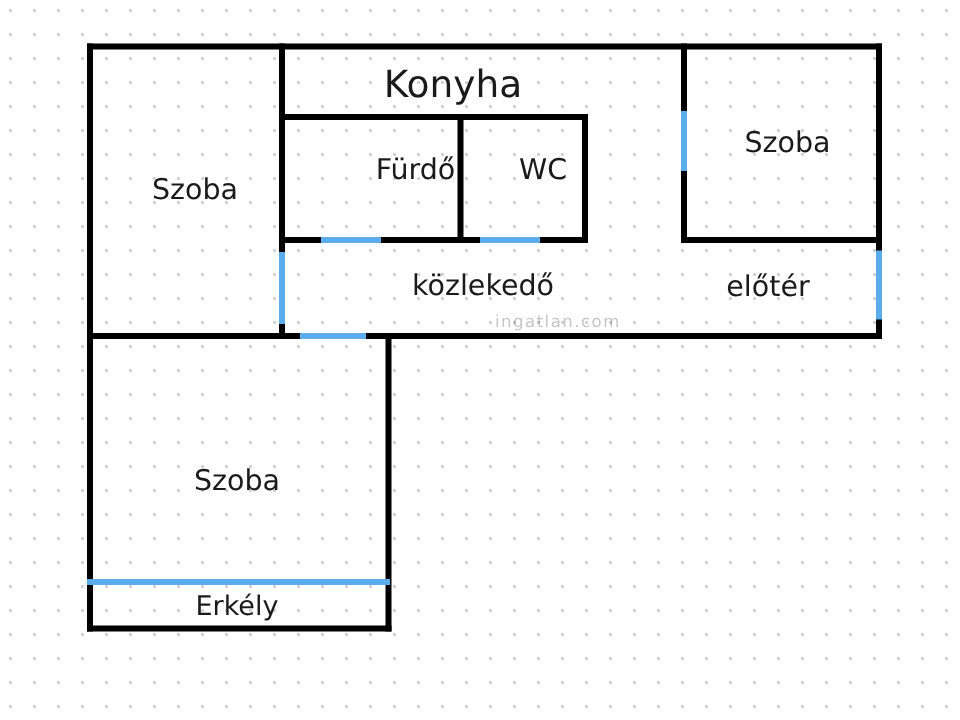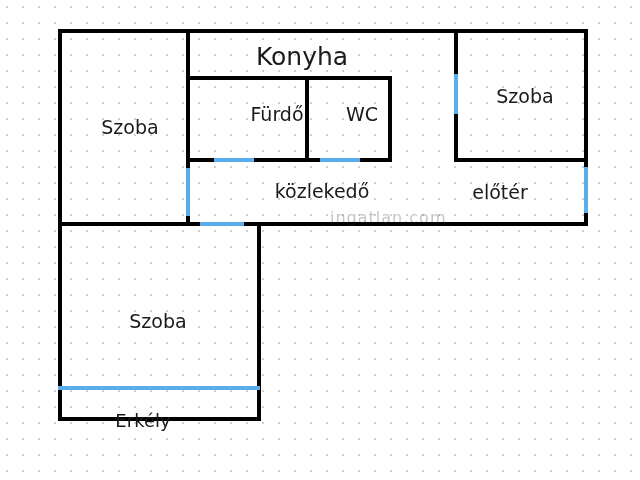--- a/index.html
+++ b/index.html
@@ -52,21 +52,21 @@
     transform: translate(-50%, -50%);
     user-select: none;
   }
   .label-lg { font-size: 25px; }
   .label-md { font-size: 19px; }
   .label-sm { font-size: 18px; }
 
   
   .watermark {
     position: absolute;
-    font-size: 16px;
+    font-size: 11px;
     letter-spacing: 1px;
     color: rgba(60,60,60,0.30);
     white-space: nowrap;
     user-select: none;
   }
 </style>
 </head>
 <body>
 
 <div id="plan">
@@ -96,18 +96,18 @@
       <div class="opening opening-v" style="left: 584px; top: 167px; height: 46px; background: rgb(90, 173, 234);"></div>
       <div class="opening opening-h" style="left: 58px; top: 386px; width: 202px; background: rgb(90, 173, 234);"></div>
     </div>
   <div id="labels-layer">
       <div class="room-label label-md" style="left: 130px; top: 127px; color: rgb(26, 26, 26);">Szoba</div>
       <div class="room-label label-lg" style="left: 302px; top: 56px; color: rgb(26, 26, 26);">Konyha</div>
       <div class="room-label label-md" style="left: 263px; top: 114px; color: rgb(26, 26, 26); margin-left: 14px;">Fürdő</div>
       <div class="room-label label-md" style="left: 362px; top: 114px; color: rgb(26, 26, 26);">WC</div>
       <div class="room-label label-md" style="left: 525px; top: 96px; color: rgb(26, 26, 26);">Szoba</div>
       <div class="room-label label-md" style="left: 322px; top: 191px; color: rgb(26, 26, 26);">közlekedő</div>
-      <div class="room-label label-md" style="left: 500px; top: 192px; color: rgb(26, 26, 26);">előtér</div>
+      <div class="room-label label-md" style="left: 512px; top: 192px; color: rgb(26, 26, 26);">előtér</div>
       <div class="room-label label-md" style="left: 158px; top: 321px; color: rgb(26, 26, 26);">Szoba</div>
-      <div class="room-label label-sm" style="left: 143px; top: 405px; color: rgb(26, 26, 26); margin-top: 16px;">Erkély</div>
+      <div class="room-label label-sm" style="left: 158px; top: 405px; color: rgb(26, 26, 26);">Erkély</div>
     </div>
   <div class="watermark" style="left:330px; top:208px;">ingatlan.com</div>
 </div>
 
 </body></html>

